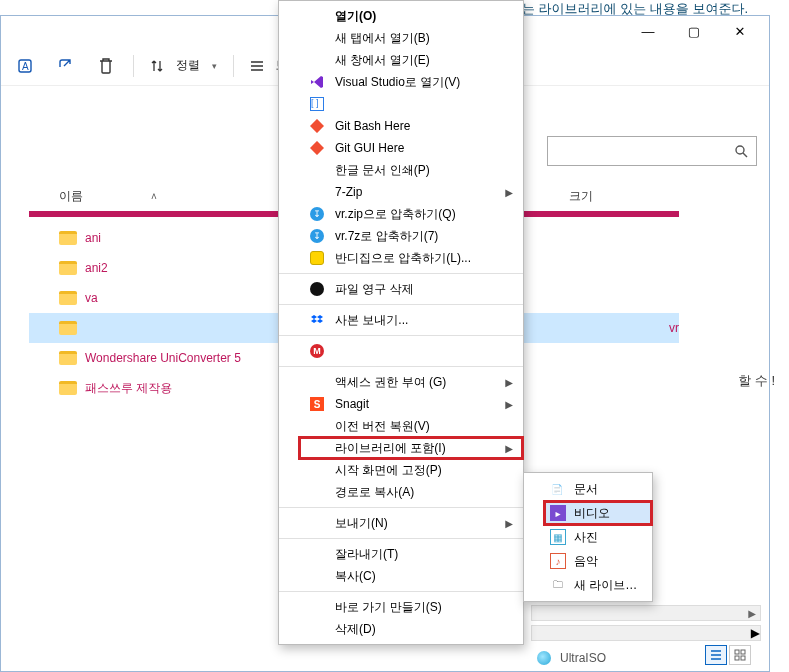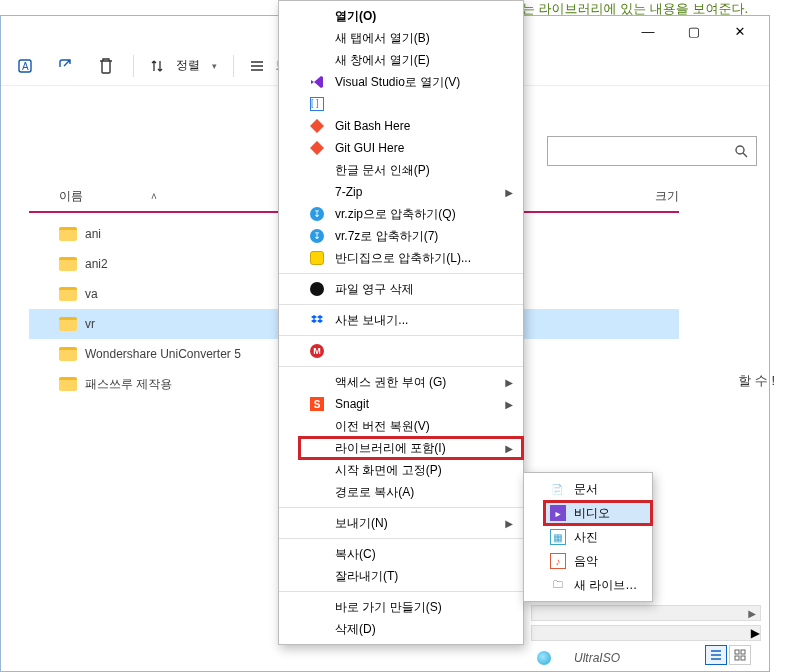--- a/index.html
+++ b/index.html
@@ -35,21 +35,21 @@
     display: flex; align-items: center; justify-content: center;
     color: #000;
     font-size: 13px;
   }
 
   
   .caption-above {
     position: absolute;
     top: 0; left: 522px;
     font-size: 13px;
-    color: #4d7c0f;
+    color: #0c4a6e;
     white-space: nowrap;
   }
 
   
   .toolbar {
     height: 40px;
     display: flex;
     align-items: center;
     padding: 0 8px;
     gap: 6px;
@@ -79,47 +79,48 @@
   .searchwrap .sicon { margin-left: auto; color:#666; font-size:14px;}
 
   
   .filelist {
     position: absolute;
     left: 28px; top: 172px;
     width: 650px;
   }
   .colhdr {
     display: flex;
-    border-bottom: 2px solid #be185d;
+    border-bottom: 6px solid #be185d;
     padding-bottom: 6px;
     margin-bottom: 6px;
     color: #333;
   }
   .col-name { width: 310px; display:flex; align-items:center; gap:8px; padding-left:30px;}
-  .col-size { margin-left: auto; width: 120px; text-align:right; padding-left:10px;}
+  .col-size { margin-left: auto; width: 120px; text-align:left; padding-left:10px;}
   .sort-arrow { font-size: 10px; color:#555; margin-left:60px;}
 
   .row {
     display: flex;
     align-items: center;
     height: 30px;
     padding-left: 30px;
   }
   .row.selected {
     background: #cce8ff;
+    justify-content: space-between;
   }
   .folder-icon {
     width: 18px; height: 14px;
     background: #ffd461;
     border-radius: 2px 2px 2px 2px;
     margin-right: 8px;
     position: relative;
     border-top: 3px solid #f1b926;
   }
-  .row .label { color:#404040; }
+  .row .label { color:#be185d; }
 
   
   .rightclip {
     position: absolute;
     right: -6px; top: 356px;
     font-size: 13px;
     color: #333;
     writing-mode: horizontal-tb;
   }
 
@@ -153,24 +154,23 @@
     border: 1px solid #ccc;
     display:flex; align-items:center; justify-content:center;
     font-size:12px;
   }
   .viewbtn.active { border-color:#0a66c2; background:#eaf3fd;}
 
   
   .ultraiso {
     position: absolute;
     left: 536px; bottom: 6px;
-    display:flex; align-items:center; gap:23px;
+    display:flex; align-items:center; gap:9px;
     color:#555;
     font-size:12px;
-    font-style:italic;
   }
   .ultraiso .dot {
     width:14px; height:14px; border-radius:50%;
     background: radial-gradient(circle at 40% 40%, #9fe6ff, #2aa8d8);
   }
 
   
   .ctxmenu {
     position: absolute;
     left: 278px; top: 0;
@@ -516,25 +516,25 @@
     </div>
     <div class="sep"></div>
     <div class="mi">
       <span class="ic"></span>
       <span class="lbl">보내기(N)</span>
       <span class="arrow">▶</span>
     </div>
     <div class="sep"></div>
     <div class="mi">
       <span class="ic"></span>
+      <span class="lbl">잘라내기(T)</span>
+    </div>
+    <div class="mi">
+      <span class="ic"></span>
       <span class="lbl">복사(C)</span>
-    </div>
-    <div class="mi">
-      <span class="ic"></span>
-      <span class="lbl">잘라내기(T)</span>
     </div>
     <div class="sep"></div>
     <div class="mi">
       <span class="ic"></span>
       <span class="lbl">바로 가기 만들기(S)</span>
     </div>
     <div class="mi">
       <span class="ic"></span>
       <span class="lbl">삭제(D)</span>
     </div>

